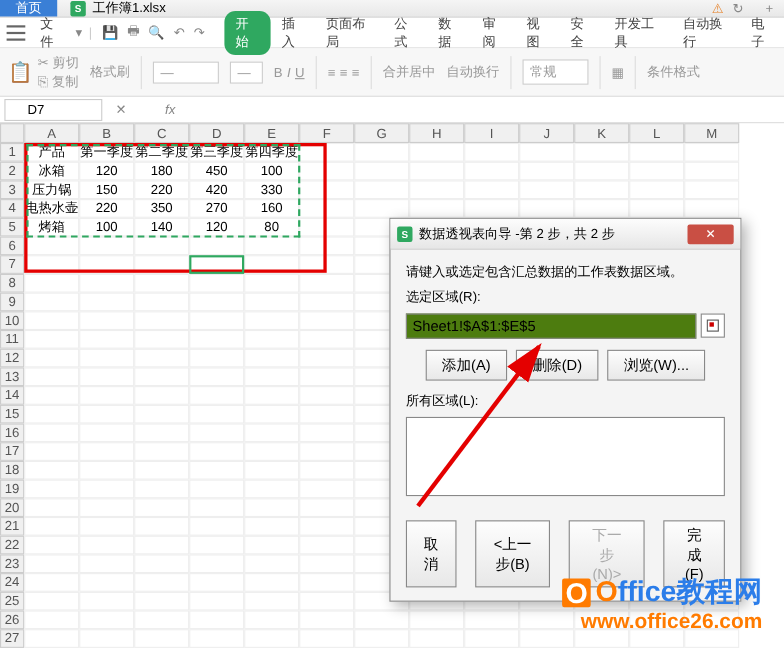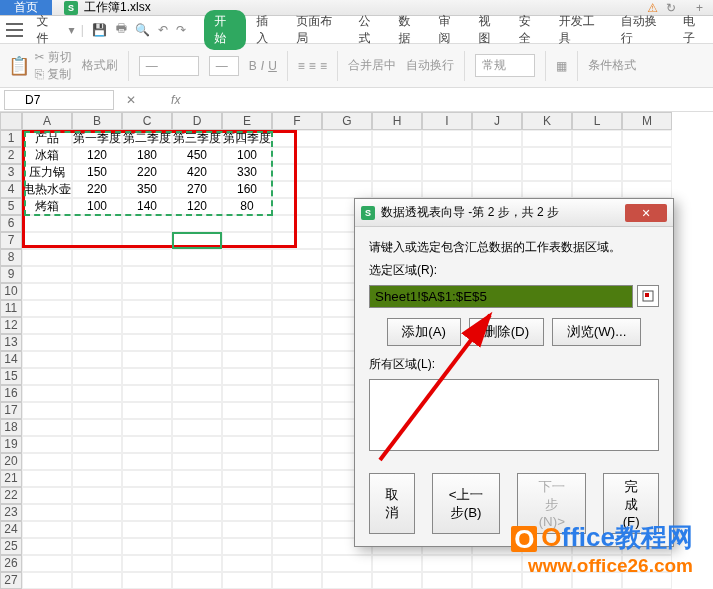--- a/index.html
+++ b/index.html
@@ -22,21 +22,21 @@
     .menu-active { background: #2fa860; color: #fff; border-radius: 10px; padding: 3px 10px; }
     
     
     .toolbar { height: 44px; background: #f7f7f7; border-bottom: 1px solid #ddd; display: flex; align-items: center; padding: 0 8px; gap: 10px; color: #999; }
     .tb-group { display: flex; align-items: center; gap: 4px; }
     .tb-sep { width: 1px; height: 30px; background: #ddd; }
     .tb-dropdown { border: 1px solid #ccc; padding: 2px 6px; background: #fff; color: #999; min-width: 60px; }
     
     
     .formula-bar { height: 24px; border-bottom: 1px solid #ddd; display: flex; align-items: center; }
-    .name-box { width: 110px; border: 1px solid #ccc; margin: 2px 4px; padding: 2px 20px; background: #fff; }
+    .name-box { width: 89px; border: 1px solid #ccc; margin: 2px 4px; padding: 2px 20px; background: #fff; }
     .fx-icons { display: flex; gap: 6px; padding: 0 8px; color: #888; }
     
     
     .grid-wrap { position: relative; }
     .corner { position: absolute; left: 0; top: 0; width: 22px; height: 18px; background: #eee; border: 1px solid #ccc; }
     .col-headers { display: flex; margin-left: 22px; }
     .col-h { width: 50px; text-align: center; background: #f0f0f0; border: 1px solid #ccc; height: 18px; line-height: 16px; color: #555; }
     .rows { }
     .row { display: flex; height: 17px; }
     .row-h { width: 22px; text-align: center; background: #f0f0f0; border: 1px solid #ccc; color: #555; line-height: 15px; }

